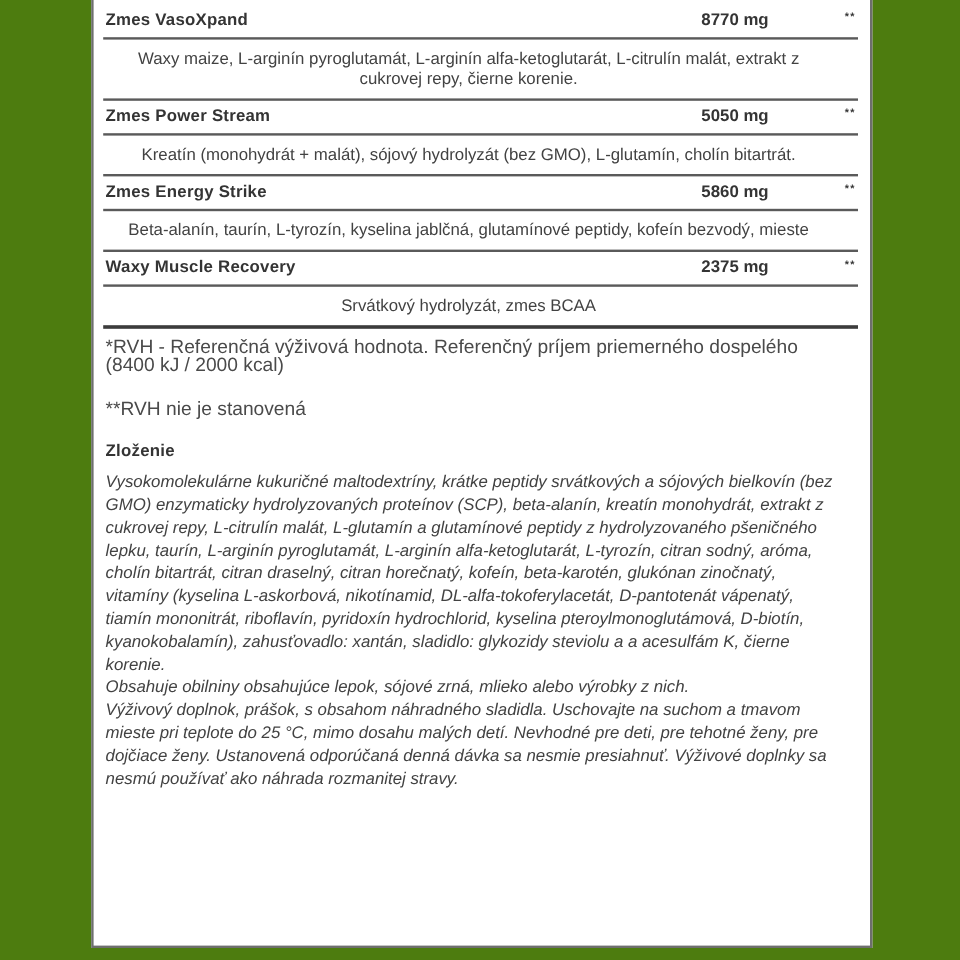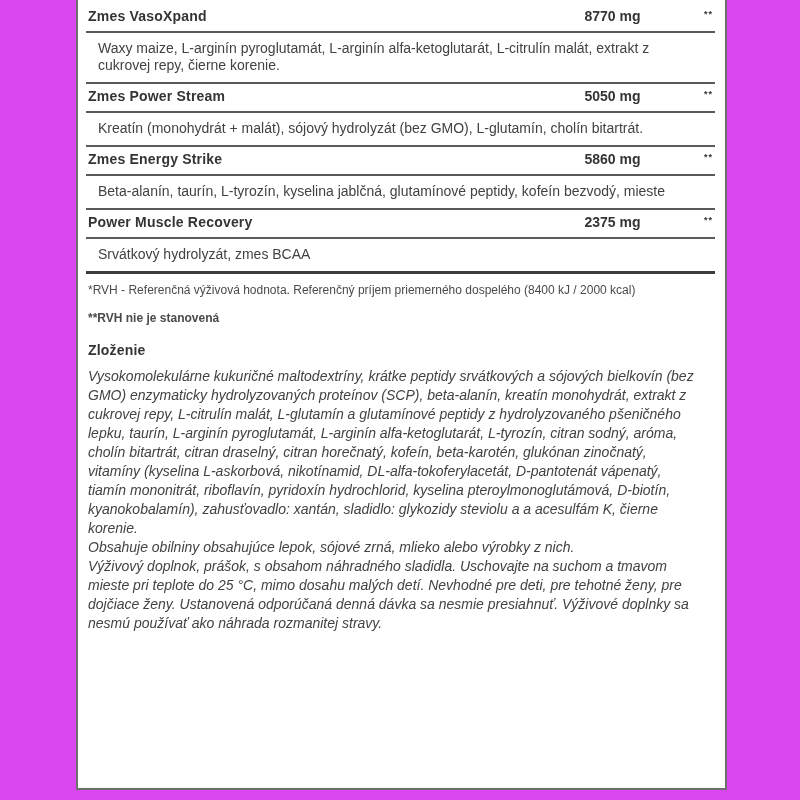--- a/index.html
+++ b/index.html
@@ -11,21 +11,21 @@
     width: 800px;
     height: 800px;
     font-family: "Liberation Sans", "DejaVu Sans", sans-serif;
     color: #3d3d3d;
     position: relative;
     overflow: hidden;
   }
   .canvas {
     position: absolute;
     inset: 0;
-    background: #d946ef;
+    background: #4d7c0f;
   }
   .page-frame {
     position: absolute;
     box-sizing: border-box;
     left: 76px;
     top: -10px;
     width: 651px;
     height: 800px;
     border: 2px solid #6e6e6e;
     background: #ffffff;
@@ -60,31 +60,32 @@
   .rule-thick {
     border-top: 3px solid #3c3c3c;
     height: 0;
   }
   .b-ing {
     padding: 7px 4px 8px 12px;
     font-size: 14px;
     line-height: 17px;
     max-width: 585px;
     color: #424242;
+    text-align: center;
   }
 
   
   .footnotes { padding: 9px 2px 0 2px; }
   .footnote {
-    font-size: 12px;
+    font-size: 16px;
     line-height: 14.5px;
     color: #4a4a4a;
     max-width: 600px;
   }
-  .footnote + .footnote { margin-top: 13px; font-weight: bold; }
+  .footnote + .footnote { margin-top: 23px; }
 
   
   .section { padding: 0 2px; }
   .section-heading {
     font-weight: bold;
     font-size: 14px;
     color: #343434;
     margin: 17px 0 9px 0;
     letter-spacing: 0.2px;
   }
@@ -131,21 +132,21 @@
           <span class="b-amount">5860 mg</span>
           <span class="b-marker">**</span>
         </div>
         <div class="rule"></div>
         <div class="b-ing">Beta-alanín, taurín, L-tyrozín, kyselina jablčná, glutamínové peptidy, kofeín bezvodý, mieste</div>
         <div class="rule"></div>
       </div>
 
       <div>
         <div class="blend-head">
-          <span class="b-name">Power Muscle Recovery</span>
+          <span class="b-name">Waxy Muscle Recovery</span>
           <span class="b-amount">2375 mg</span>
           <span class="b-marker">**</span>
         </div>
         <div class="rule"></div>
         <div class="b-ing">Srvátkový hydrolyzát, zmes BCAA</div>
         <div class="rule-thick"></div>
       </div>
 
       <div class="footnotes">
         <div class="footnote">*RVH - Referenčná výživová hodnota. Referenčný príjem priemerného dospelého (8400 kJ / 2000 kcal)</div>

